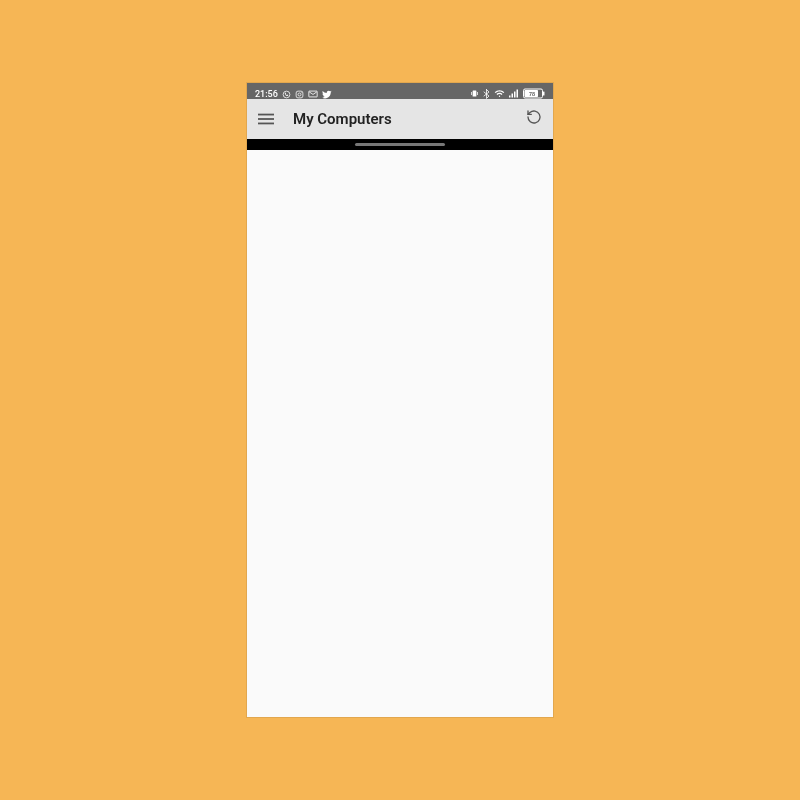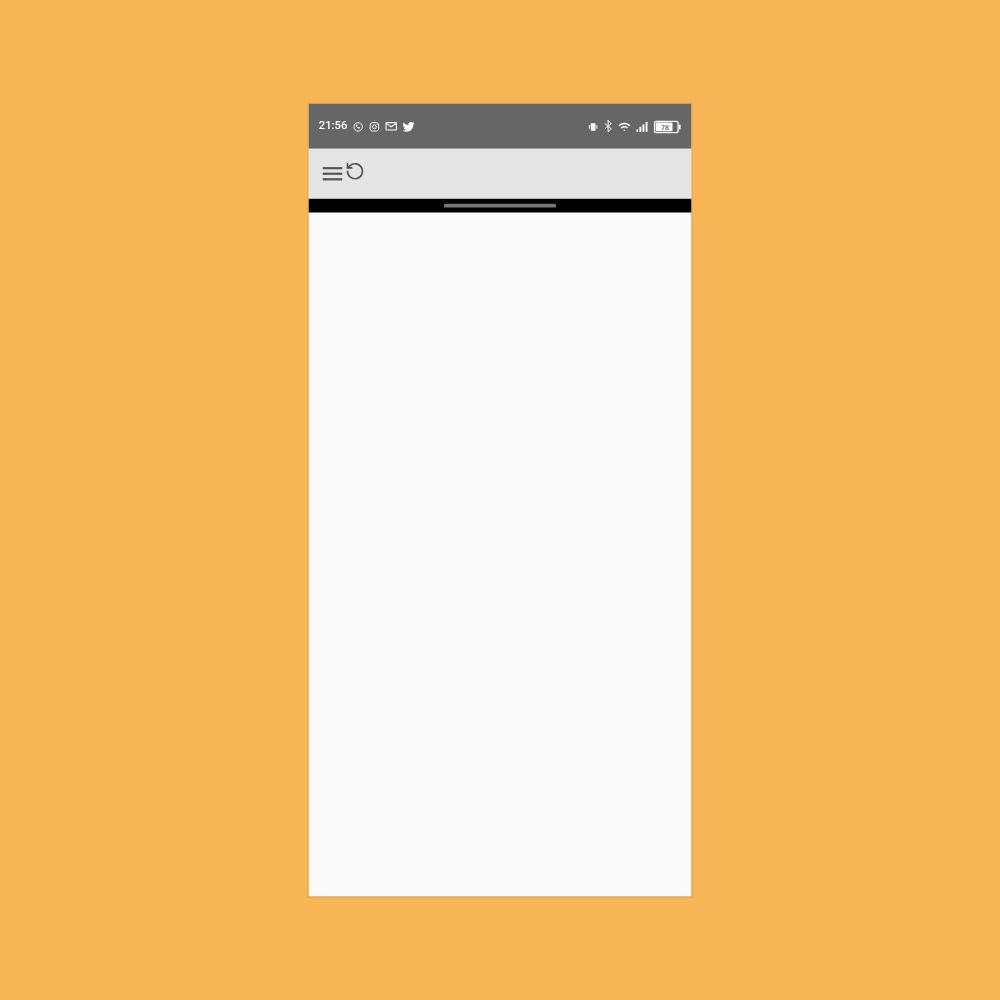--- a/index.html
+++ b/index.html
@@ -16,25 +16,25 @@
       width: 306px;
       height: 634px;
       background: #fafafa;
       display: flex;
       flex-direction: column;
       position: relative;
       box-shadow: 0 0 0 1px rgba(0,0,0,0.08);
     }
     
     .status-bar {
-      height: 36px;
+      height: 16px;
       background: #666666;
       color: #fff;
       display: flex;
-      align-items: center;
+      align-items: flex-end;
       justify-content: space-between;
       padding: 0 8px;
       font-size: 9px;
       font-weight: 500;
     }
     .status-left, .status-right {
       display: flex;
       align-items: center;
       gap: 4px;
     }
@@ -195,20 +195,21 @@
   <div class="app-bar">
     <div class="hamburger">
       <span>
         <svg width="16" height="12" viewBox="0 0 18 12" fill="#555">
             <rect y="0" width="18" height="2"></rect>
             <rect y="5" width="18" height="2"></rect>
             <rect y="10" width="18" height="2"></rect>
           </svg>
       </span>
     </div>
+    <div class="app-title">My Computers</div>
     <div class="refresh">
       <span>
         <svg width="16" height="16" viewBox="0 0 24 24" fill="none" stroke="#555" stroke-width="2" stroke-linecap="round">
             <path d="M3 12a9 9 0 1 0 3-6.7L3 8"></path>
             <polyline points="3 3 3 8 8 8" fill="none"></polyline>
           </svg>
       </span>
     </div>
   </div>
 

